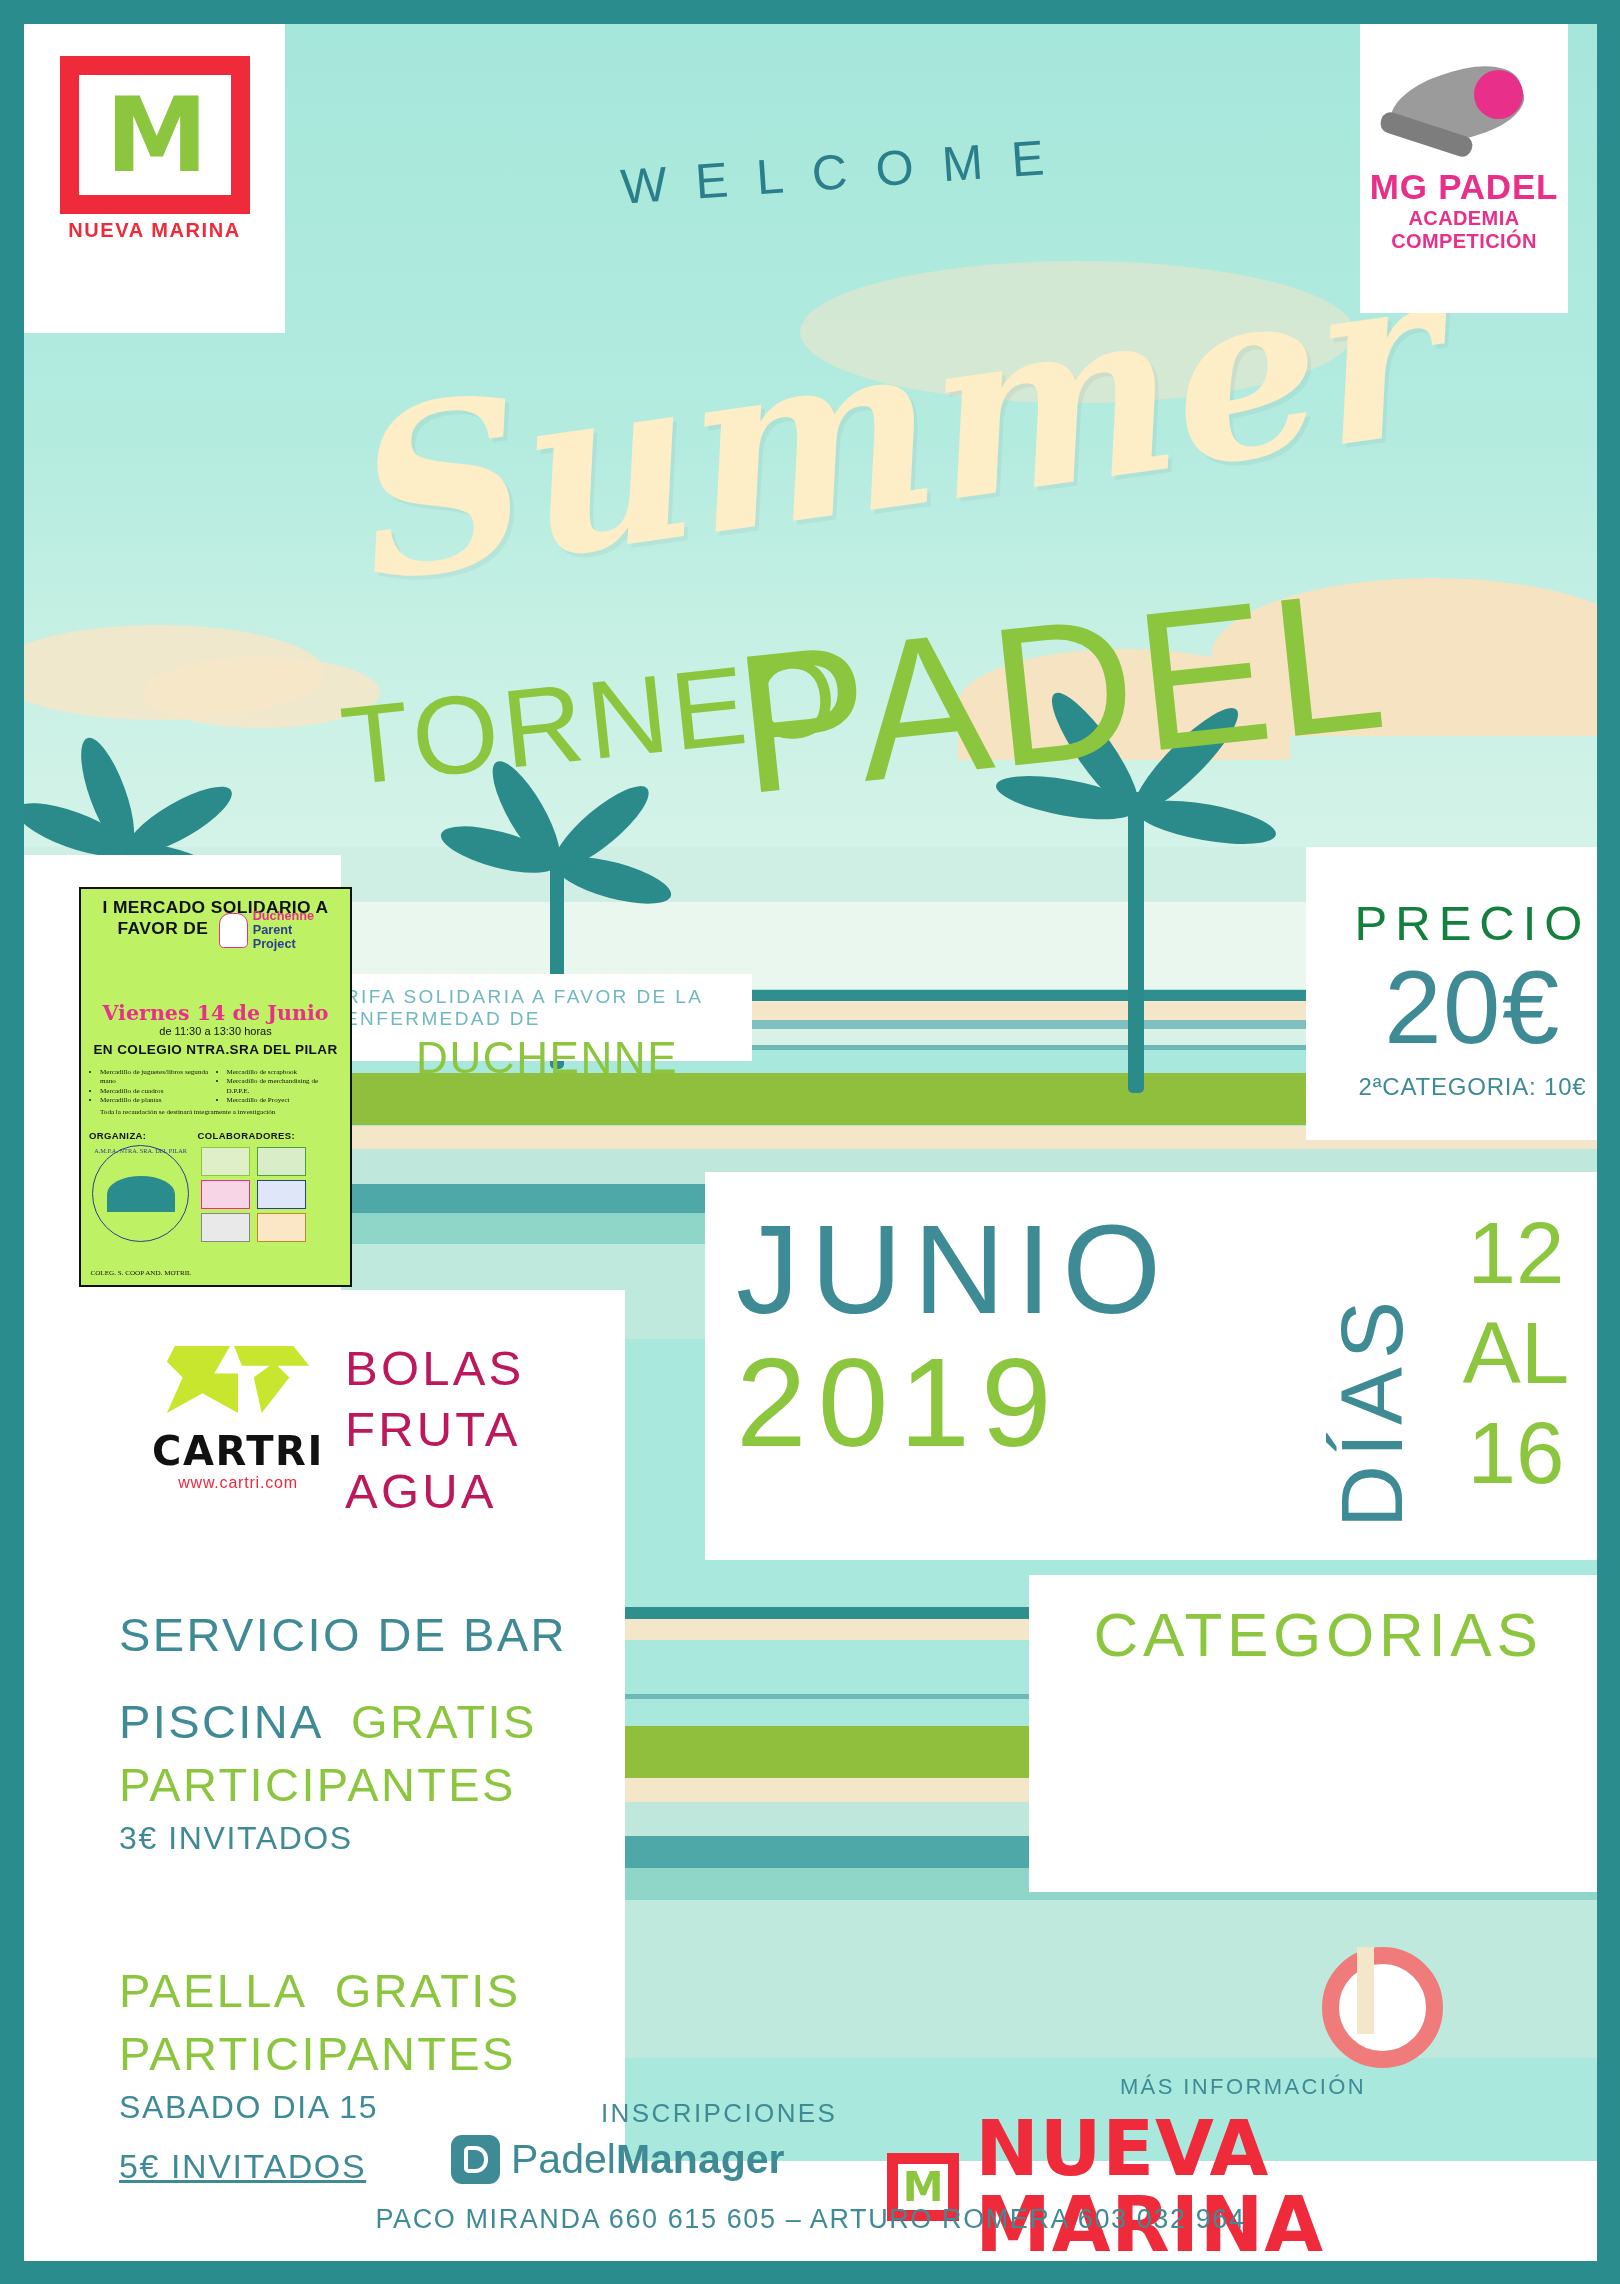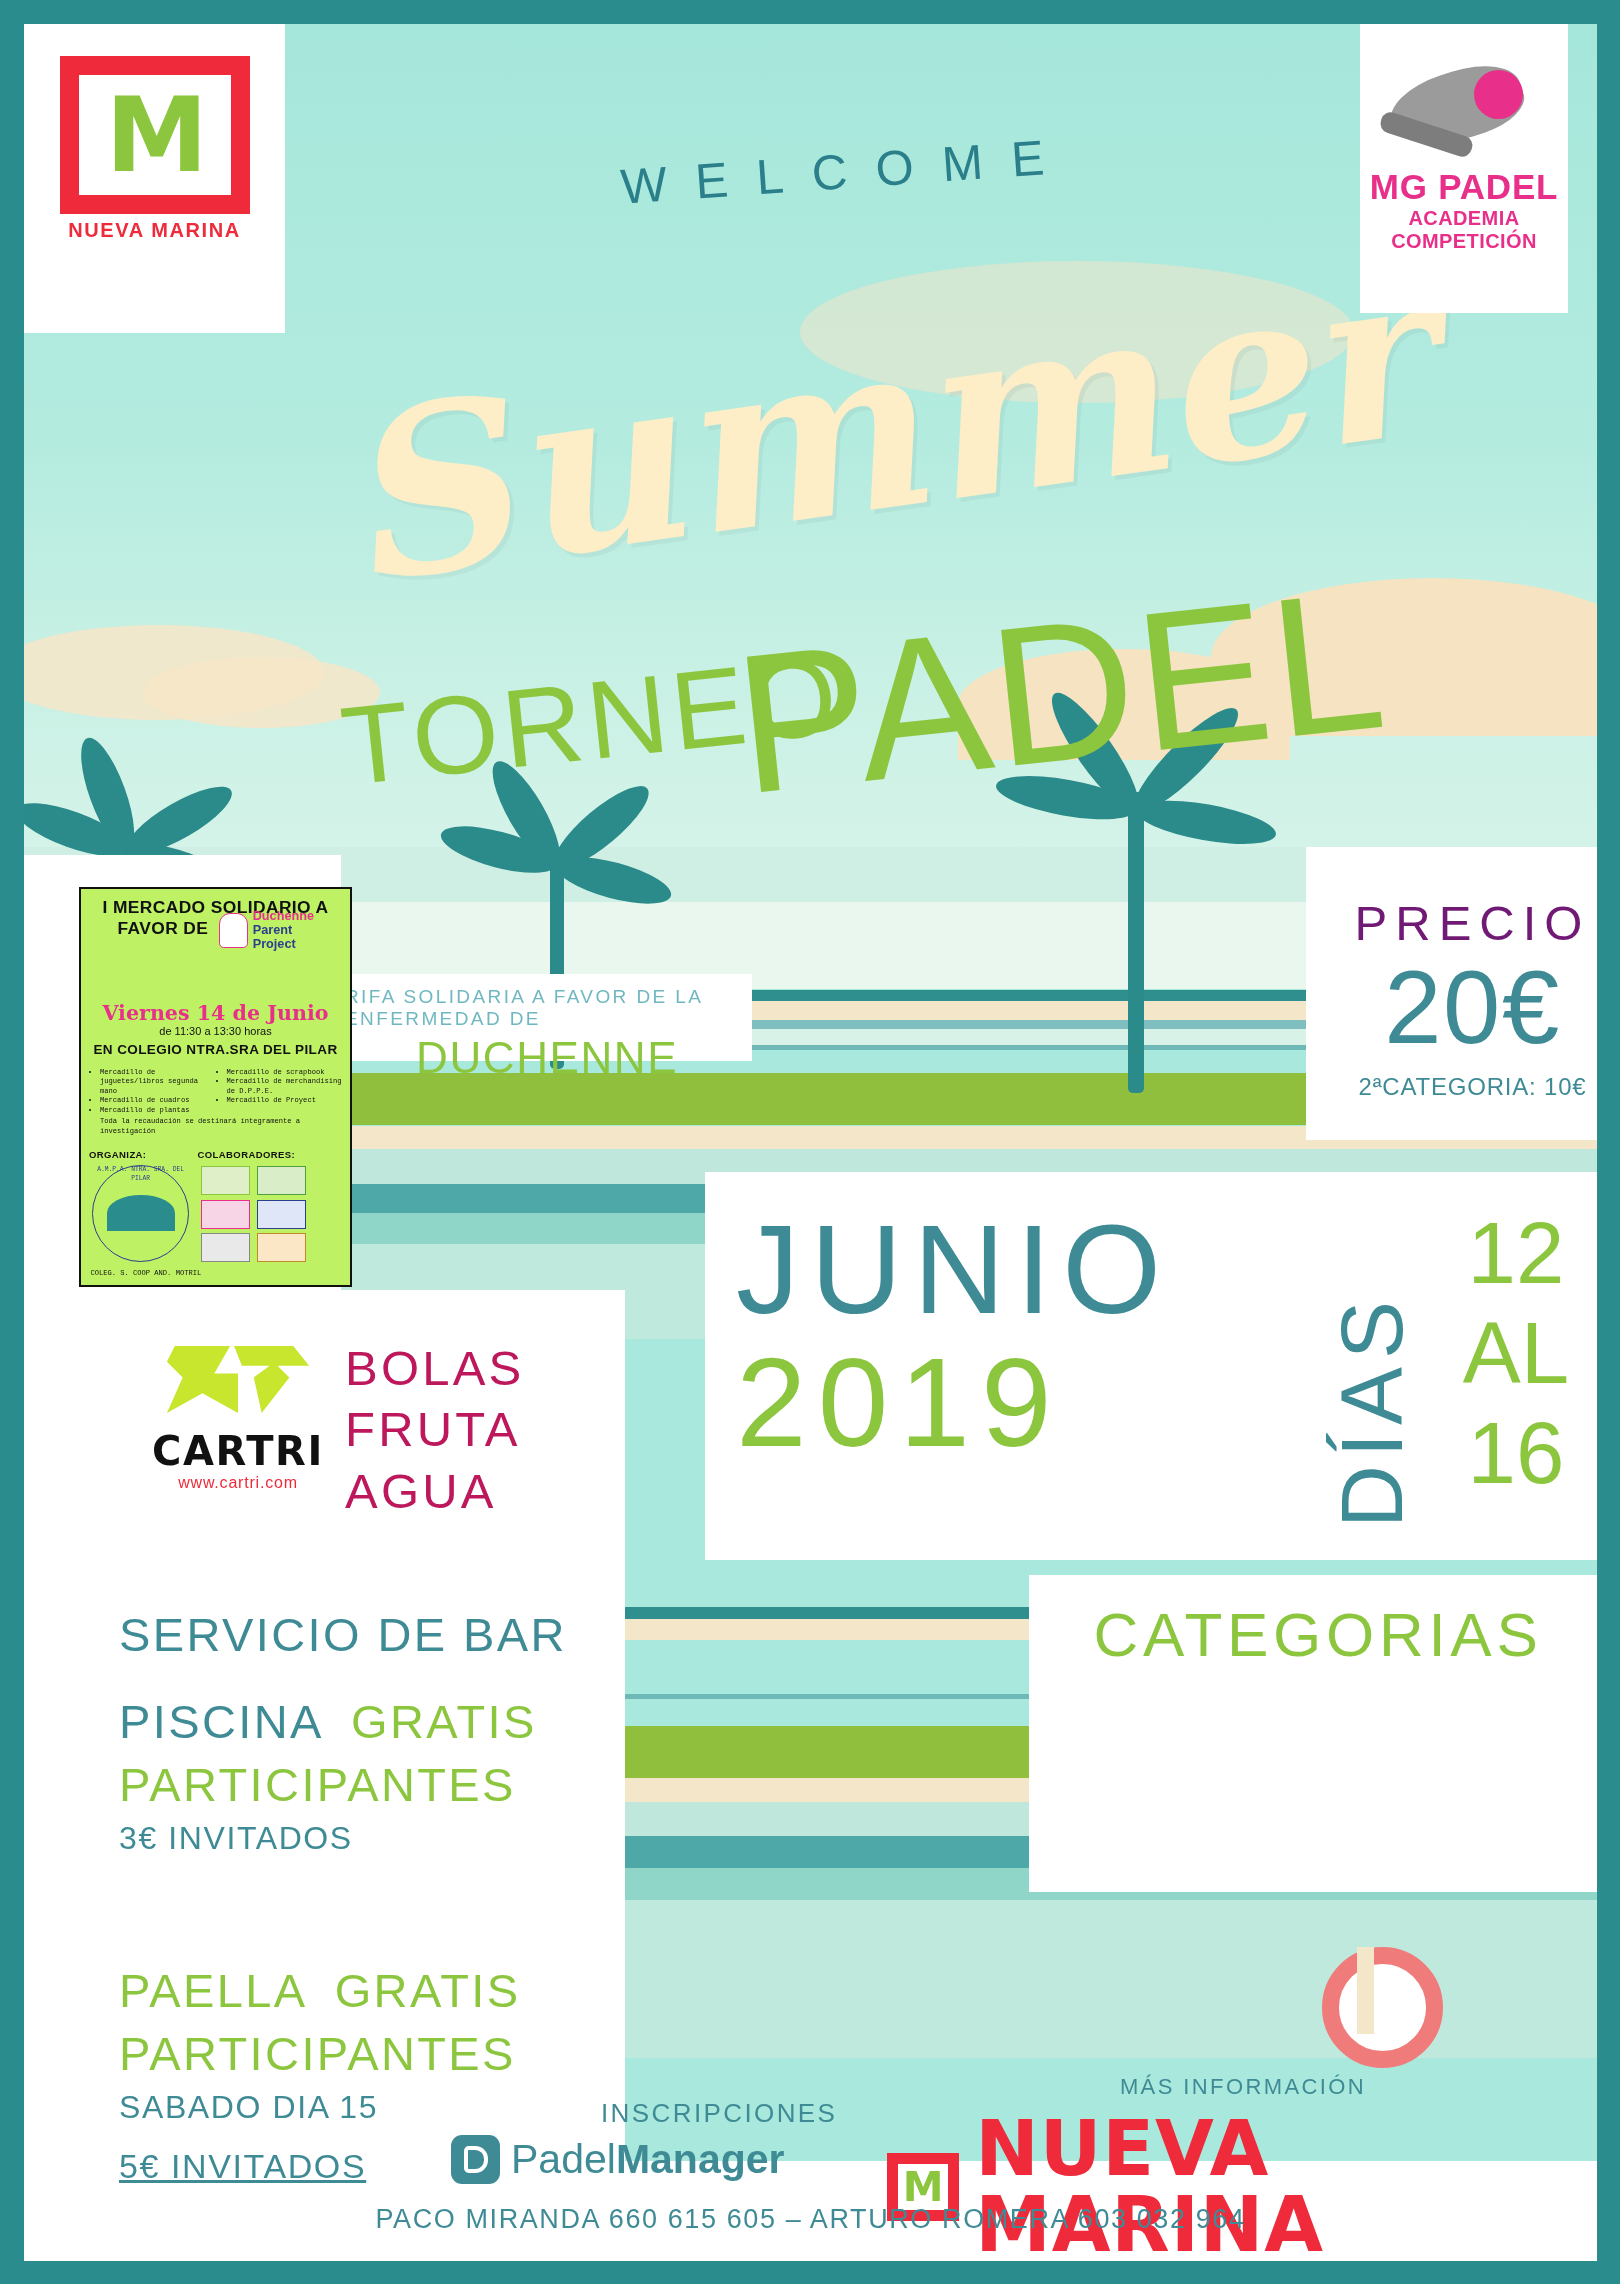--- a/index.html
+++ b/index.html
@@ -171,21 +171,21 @@
     font-family: "Liberation Sans", sans-serif;
     font-size: 44px;
     color: #8cc63e;
     letter-spacing: 1.6px;
   }
 
   
   .precio-label {
     font-family: "Liberation Sans", sans-serif;
     font-size: 49px;
-    color: #701a75;
+    color: #15803d;
     letter-spacing: 8px;
   }
   .precio-value {
     font-family: "Liberation Sans", sans-serif;
     font-size: 103px;
     color: #3e8b95;
     letter-spacing: 1.6px;
     line-height: 1;
   }
   .precio-note {
@@ -341,21 +341,21 @@
     font-size: 20.6px;
     color: #e8308a;
   }
   .fl-small {
     text-align: center;
     font-family: "Liberation Sans", sans-serif;
     font-size: 11px;
     color: #111;
   }
   .fl-tiny {
-    font-family: Liberation Mono, monospace;
+    font-family: Liberation Serif, serif;
     font-size: 7.1px;
     color: #111;
     line-height: 1.35;
   }
   .fl-head {
     text-align: center;
     font-family: "Liberation Sans", sans-serif;
     font-weight: 700;
     font-size: 9.5px;
     color: #111;

